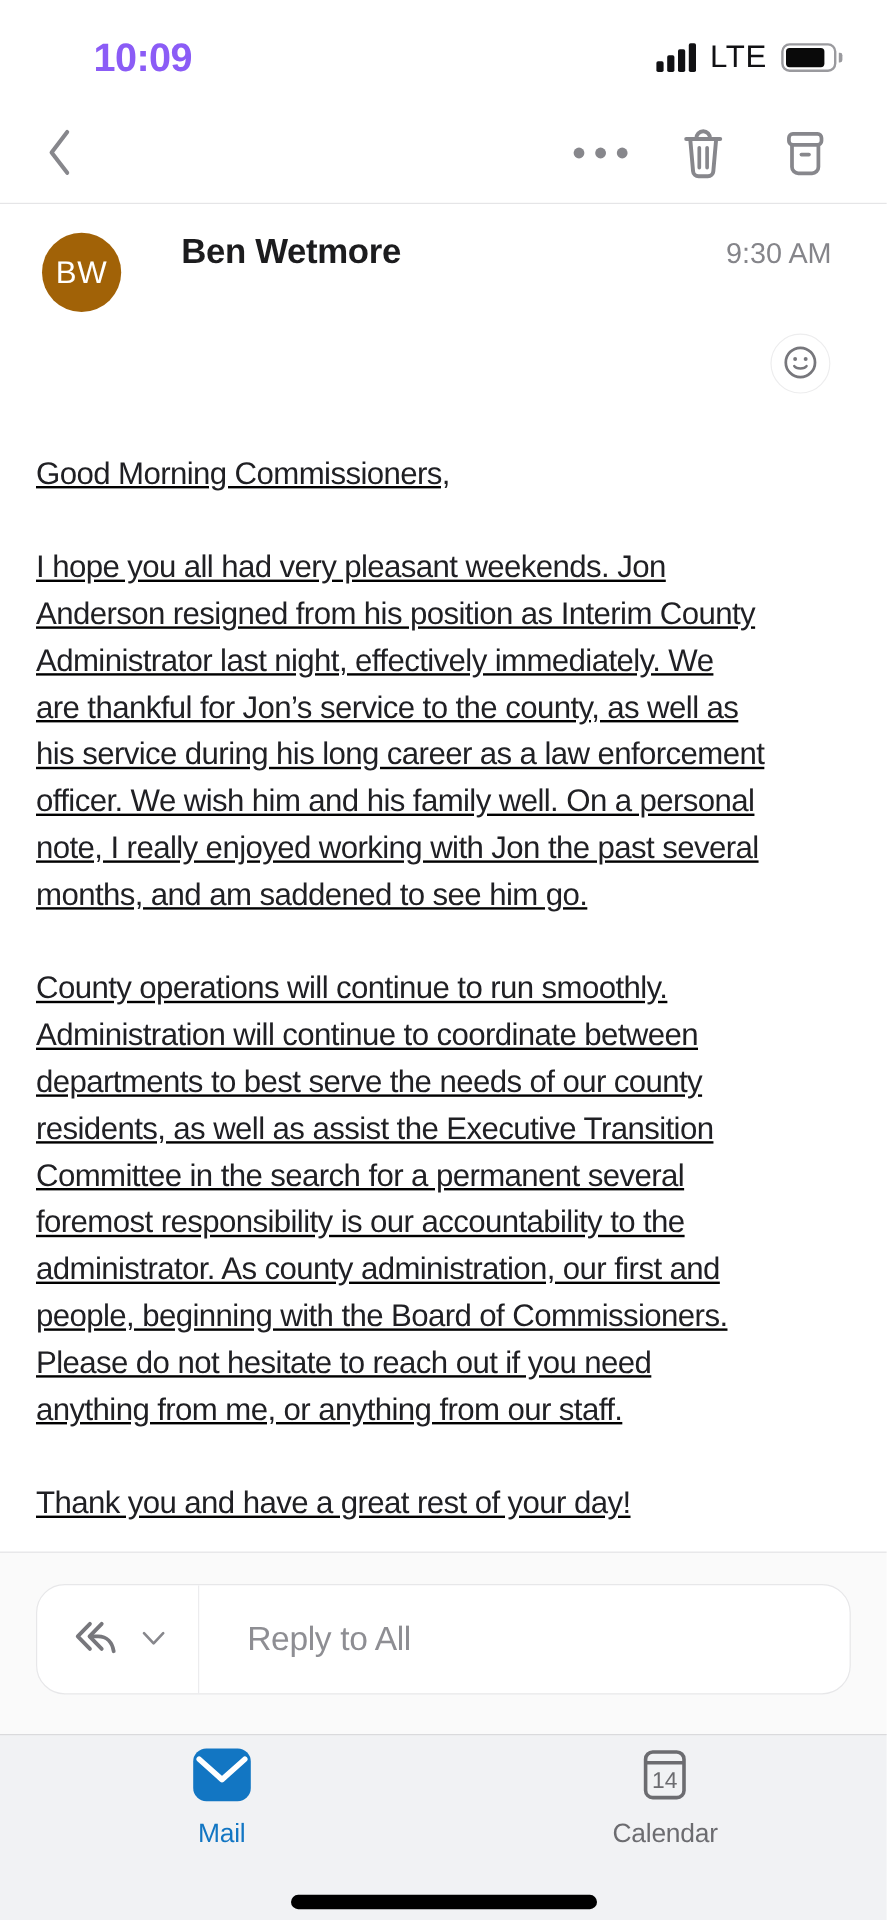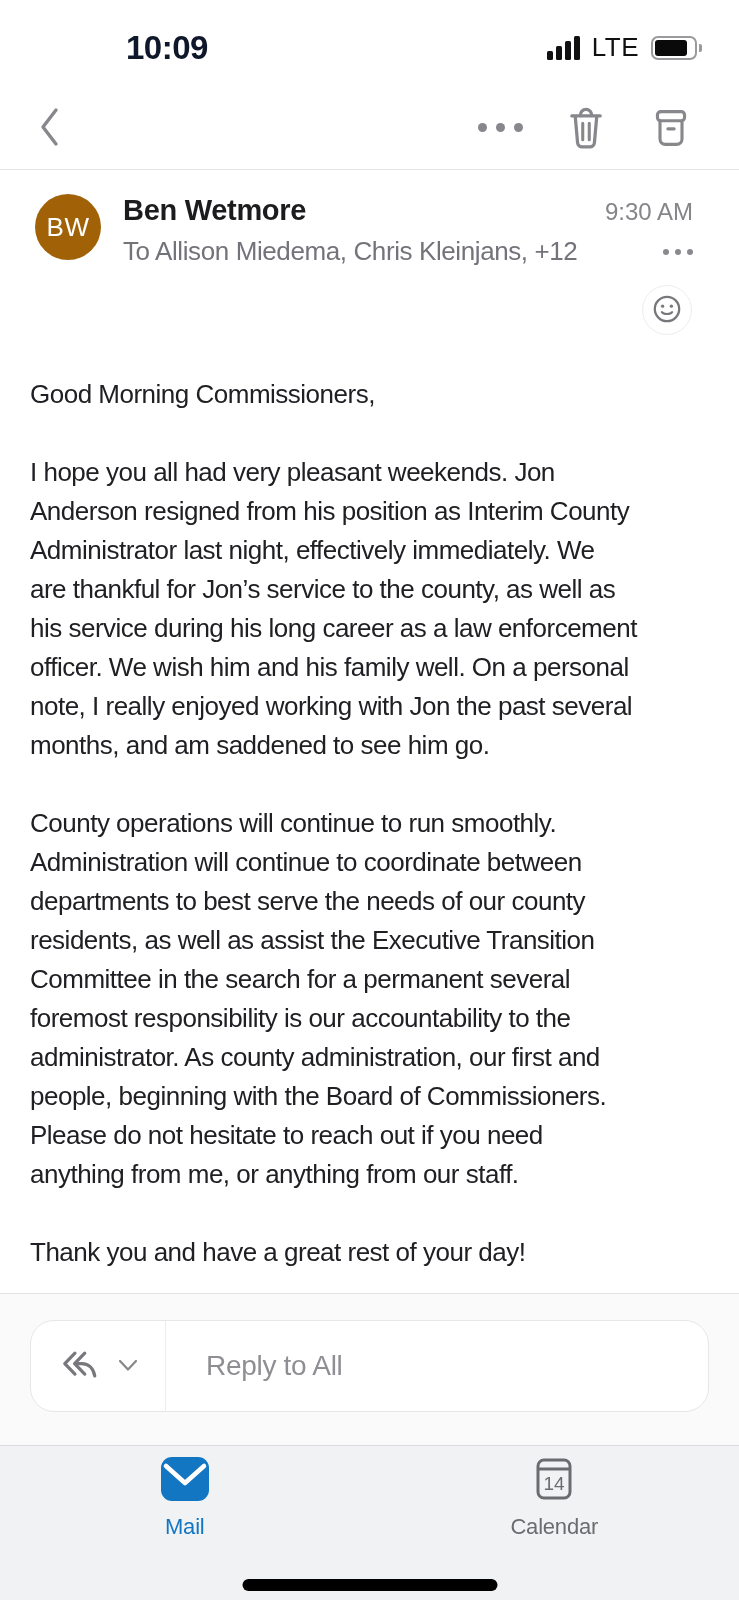--- a/index.html
+++ b/index.html
@@ -2,21 +2,21 @@
 <html><head>
 <meta charset="utf-8">
 <style>
   * { margin:0; padding:0; box-sizing:border-box; }
   html,body { background:#ffffff; }
   body { font-family:"Liberation Sans", sans-serif; width:739px; height:1600px; overflow:hidden; }
   .phone { position:relative; width:739px; height:1600px; background:#ffffff; display:flex; flex-direction:column; }
 
   
   .status-bar { height:85px; display:flex; align-items:center; justify-content:space-between; padding:10px 42px 0 78px; }
-  .status-time { font-size:33px; font-weight:700; color:#0f172a; letter-spacing:-0.5px;margin-left:48px; }
+  .status-time { font-size:33px; font-weight:700; color:#8b5cf6; letter-spacing:-0.5px; }
   .status-right { display:flex; align-items:center; gap:12px; }
   .signal { display:flex; align-items:flex-end; gap:3px; height:24px; }
   .signal i { display:block; width:6px; background:#111114; border-radius:1.5px; }
   .sig1{height:9px;} .sig2{height:14px;} .sig3{height:19px;} .sig4{height:24px;}
   .lte { font-size:26px; color:#111114; letter-spacing:0.5px; }
   .battery { position:relative; width:46px; height:24px; }
   .battery .shell { position:absolute; inset:0; border:2px solid #9a9a9e; border-radius:7px; }
   .battery .fill { position:absolute; left:4px; top:4px; width:32px; height:16px; background:#0a0a0a; border-radius:3px; }
   .battery .nub { position:absolute; right:-5px; top:8px; width:3px; height:8px; background:#9a9a9e; border-radius:0 2px 2px 0; }
 
@@ -27,31 +27,31 @@
   .nav-bar svg { display:block; }
   .dots { display:flex; gap:9px; align-items:center; }
   .dots i { width:9px; height:9px; border-radius:50%; background:#87878c; display:block; }
 
   
   .msg-header { height:180px; padding:24px 46px 0 35px; }
   .mh-row1 { display:flex; align-items:flex-start; }
   .avatar { width:66px; height:66px; border-radius:50%; background:#a16207; color:#ffffff; font-size:26px; display:flex; align-items:center; justify-content:center; letter-spacing:0.5px; flex:0 0 auto; }
   .mh-text { flex:1 1 auto; padding-left:22px; min-width:0; }
   .mh-line1 { display:flex; align-items:baseline; justify-content:space-between; }
-  .sender-name { font-size:29px; font-weight:600; color:#1c1c1e; letter-spacing:-0.3px; }
+  .sender-name { font-size:29px; font-weight:600; color:#1c1c1e; letter-spacing:-0.3px;margin-left:28px; }
   .msg-time { font-size:24px; color:#85858a; }
   .mh-line2 { display:flex; align-items:center; justify-content:space-between; margin-top:9px; }
   .recipients { font-size:26px; color:#73737a; letter-spacing:-0.4px; white-space:nowrap; overflow:hidden; }
   .dots-sm { display:flex; gap:6px; align-items:center; margin-left:14px; flex:0 0 auto; }
   .dots-sm i { width:6px; height:6px; border-radius:50%; background:#8a8a8e; display:block; }
   .mh-row2 { display:flex; justify-content:flex-end; margin-top:18px; padding-right:1px; }
   .smiley-btn { width:50px; height:50px; border-radius:50%; background:#ffffff; border:1.5px solid #ededee; display:flex; align-items:center; justify-content:center; cursor:pointer; }
 
   
-  .email-body { height:943px; padding:25px 30px 0 30px; overflow:hidden; }
+  .email-body { height:943px; padding:25px 30px 0 30px; overflow:hidden;text-decoration:underline; }
   .para { margin-bottom:39px; }
   .line { font-size:26px; line-height:39px; color:#202024; letter-spacing:-0.5px; white-space:nowrap; }
 
   
   .reply-section { height:152px; background:#fafafa; border-top:1px solid #e4e4e6; padding:26px 30px 0 30px; }
   .reply-pill { height:92px; background:#ffffff; border:1.5px solid #e7e7e9; border-radius:24px; display:flex; align-items:stretch; overflow:hidden; }
   .reply-type { display:flex; align-items:center; gap:14px; padding:0 24px 0 26px; border-right:1.5px solid #ececee; cursor:pointer; background:none; border-top:none; border-left:none; border-bottom:none; }
   .reply-input { flex:1; border:none; outline:none; background:transparent; font-family:"Liberation Sans", sans-serif; font-size:28px; color:#15803d; padding-left:40px; }
   .reply-input::placeholder { color:#8e8e93; opacity:1; letter-spacing:-0.3px; }
 
@@ -123,28 +123,20 @@
     </div>
   </div>
 
   <div class="msg-header">
     <div class="mh-row1">
       <div class="avatar">BW</div>
       <div class="mh-text">
         <div class="mh-line1">
           <span class="sender-name">Ben Wetmore</span>
           <span class="msg-time">9:30 AM</span>
-        </div>
-        <div class="mh-line2">
-          <span class="recipients">To Allison Miedema, Chris Kleinjans, +12</span>
-          <span class="dots-sm">
-              <i></i>
-              <i></i>
-              <i></i>
-            </span>
         </div>
       </div>
     </div>
     <div class="mh-row2">
       <button class="smiley-btn">
         <span>
           <svg width="34" height="34" viewBox="0 0 24 24">
             <circle cx="12" cy="12" r="8.6" fill="none" stroke="#77777c" stroke-width="1.6"></circle>
             <circle cx="8.9" cy="10" r="1.15" fill="#77777c"></circle>
             <circle cx="15.1" cy="10" r="1.15" fill="#77777c"></circle>

